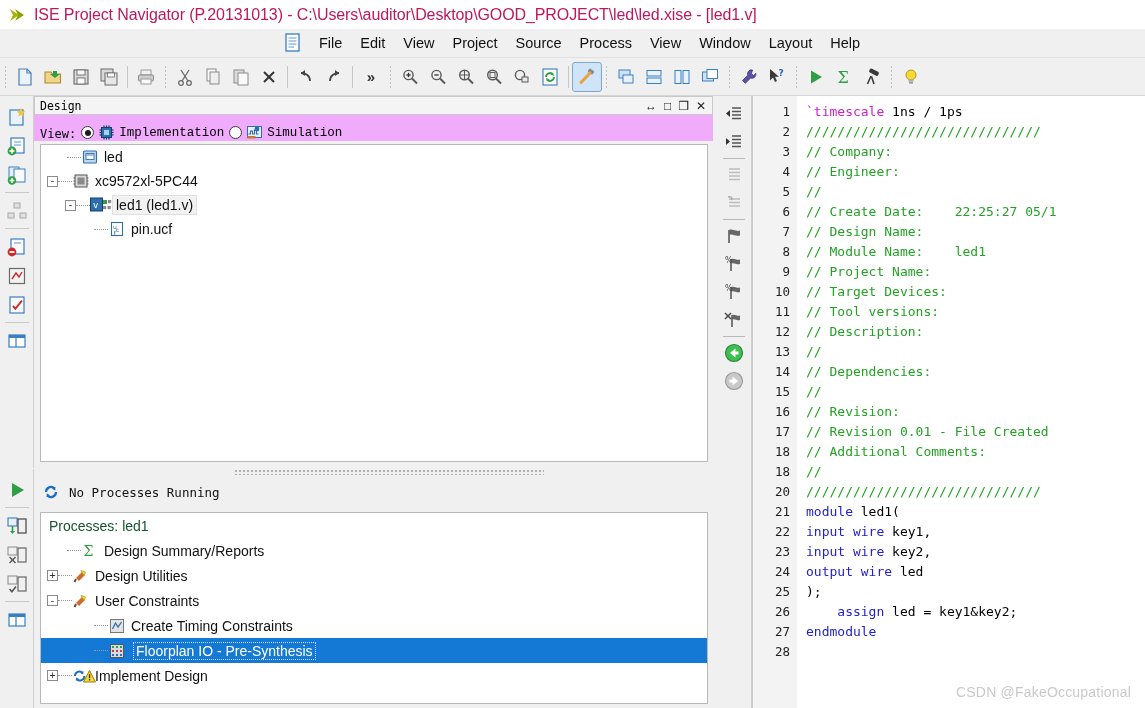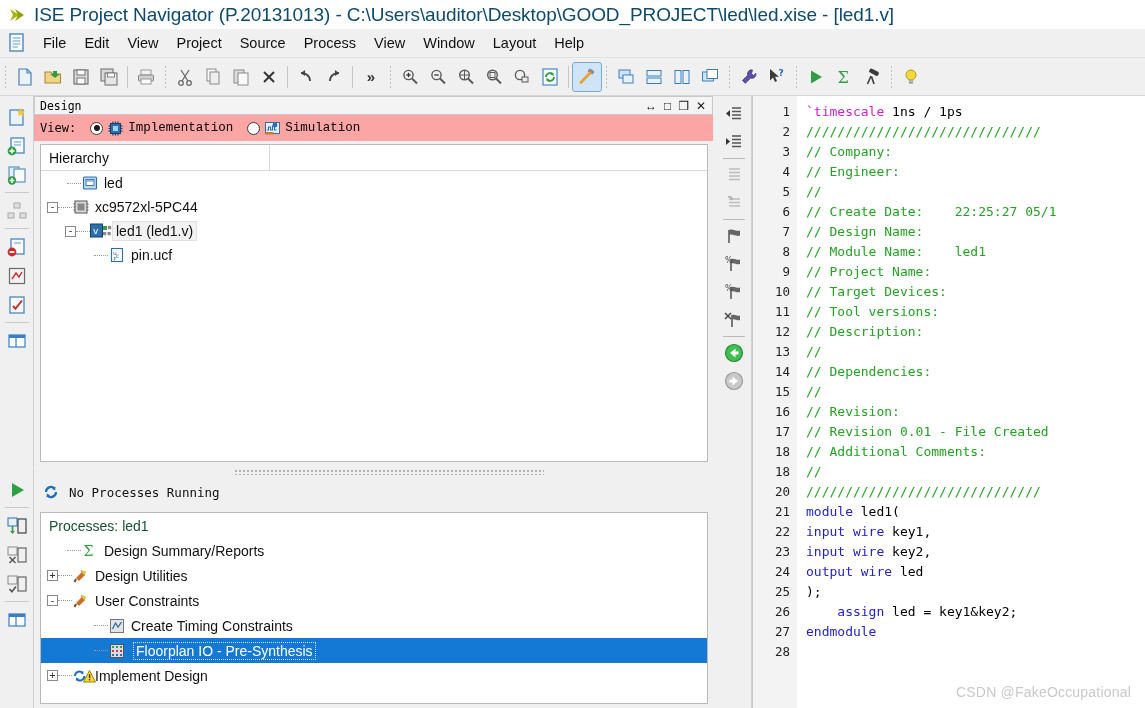--- a/index.html
+++ b/index.html
@@ -14,31 +14,32 @@
   .app { position: relative; width: 1145px; height: 708px; background: #f0f0f0; }
 
   
   .titlebar {
     position: absolute; left: 0; top: 0; width: 1145px; height: 29px;
     background: #ffffff;
     display: flex; align-items: center; gap: 8px;
     padding-left: 8px;
   }
   .title-text {
-    font-size: 19px; color: #0c4a6e; white-space: nowrap;
+    font-size: 16px; color: #be185d; white-space: nowrap;
     letter-spacing: -0.1px;
   }
   .ise-logo { width: 18px; height: 16px; flex: none; }
 
   
   .menubar {
     position: absolute; left: 0; top: 29px; width: 1145px; height: 29px;
     background: #f0f0f0;
     display: flex; align-items: center;
     border-bottom: 1px solid #e2e2e2;
+    justify-content: center;
   }
   .menu-doc-icon { width: 22px; height: 20px; margin: 0 6px 0 6px; flex: none; }
   .menu-item {
     font-size: 14.5px; color: #101010; padding: 3px 9px; white-space: nowrap;
     cursor: default;
   }
 
   
   .toolbar {
     position: absolute; left: 0; top: 58px; width: 1145px; height: 38px;
@@ -84,22 +85,22 @@
     padding: 0 3px 0 5px;
   }
   .panel-title-text {
     font-family: "DejaVu Sans Mono", monospace;
     font-size: 11.5px; color: #000;
   }
   .panel-btns { display: flex; align-items: center; gap: 7px; padding-right: 3px; }
   .panel-btn { font-size: 12px; color: #1a1a1a; line-height: 1; cursor: default; }
 
   .view-row {
-    height: 26px; display: flex; align-items: center; gap: 14px; padding-left: 6px;
-    background: #fca5a5;
+    height: 26px; display: flex; align-items: flex-end; gap: 5px; padding-left: 6px;
+    background: #f0abfc;
   }
   .view-label { font-family: "DejaVu Sans Mono", monospace; font-size: 12px; color: #000; }
   .radio {
     width: 13px; height: 13px; border-radius: 50%;
     border: 1.6px solid #3a3a3a; background: #fff;
     display: flex; align-items: center; justify-content: center; flex: none;
   }
   .radio .dot { width: 6px; height: 6px; border-radius: 50%; background: #1a1a1a; }
   .view-opt { display: flex; align-items: center; gap: 4px; }
   .view-opt-label { font-family: Liberation Mono, monospace; font-size: 12.5px; color: #000; }
@@ -578,24 +579,20 @@
             <path d="M2.5 10 h2 v-3 h2 v3 h2 v-4 h2 v4 h2" fill="none" stroke="#2d6fae" stroke-width="1.1"></path>
             <circle cx="11" cy="5" r="2.4" fill="#2d6fae"></circle>
             <rect x="1.5" y="12" width="8" height="2.5" fill="#cc7a2b"></rect>
           </svg>
         </span>
         <span class="view-opt-label">Simulation</span>
       </span>
     </div>
 
     <div class="hier-box">
-      <div class="hier-header">
-        <span class="hier-header-text">Hierarchy</span>
-        <span class="hier-colsep"></span>
-      </div>
 
       <div class="tree-row" style="padding-left:12px;">
         <span class="indent" style="width:14px;"></span>
         <span class="dotline"></span>
         <span class="ticon">
           <svg width="18" height="18" viewBox="0 0 18 18">
             <rect x="2.5" y="3" width="13" height="12" rx="1" fill="#bcd9ef" stroke="#2d6fae" stroke-width="1.1"></rect>
             <rect x="5" y="5.5" width="8" height="6" fill="#ffffff" stroke="#2d6fae" stroke-width="0.9"></rect>
             <path d="M5.5 7 h7" stroke="#2d6fae" stroke-width="0.9"></path>
           </svg>

